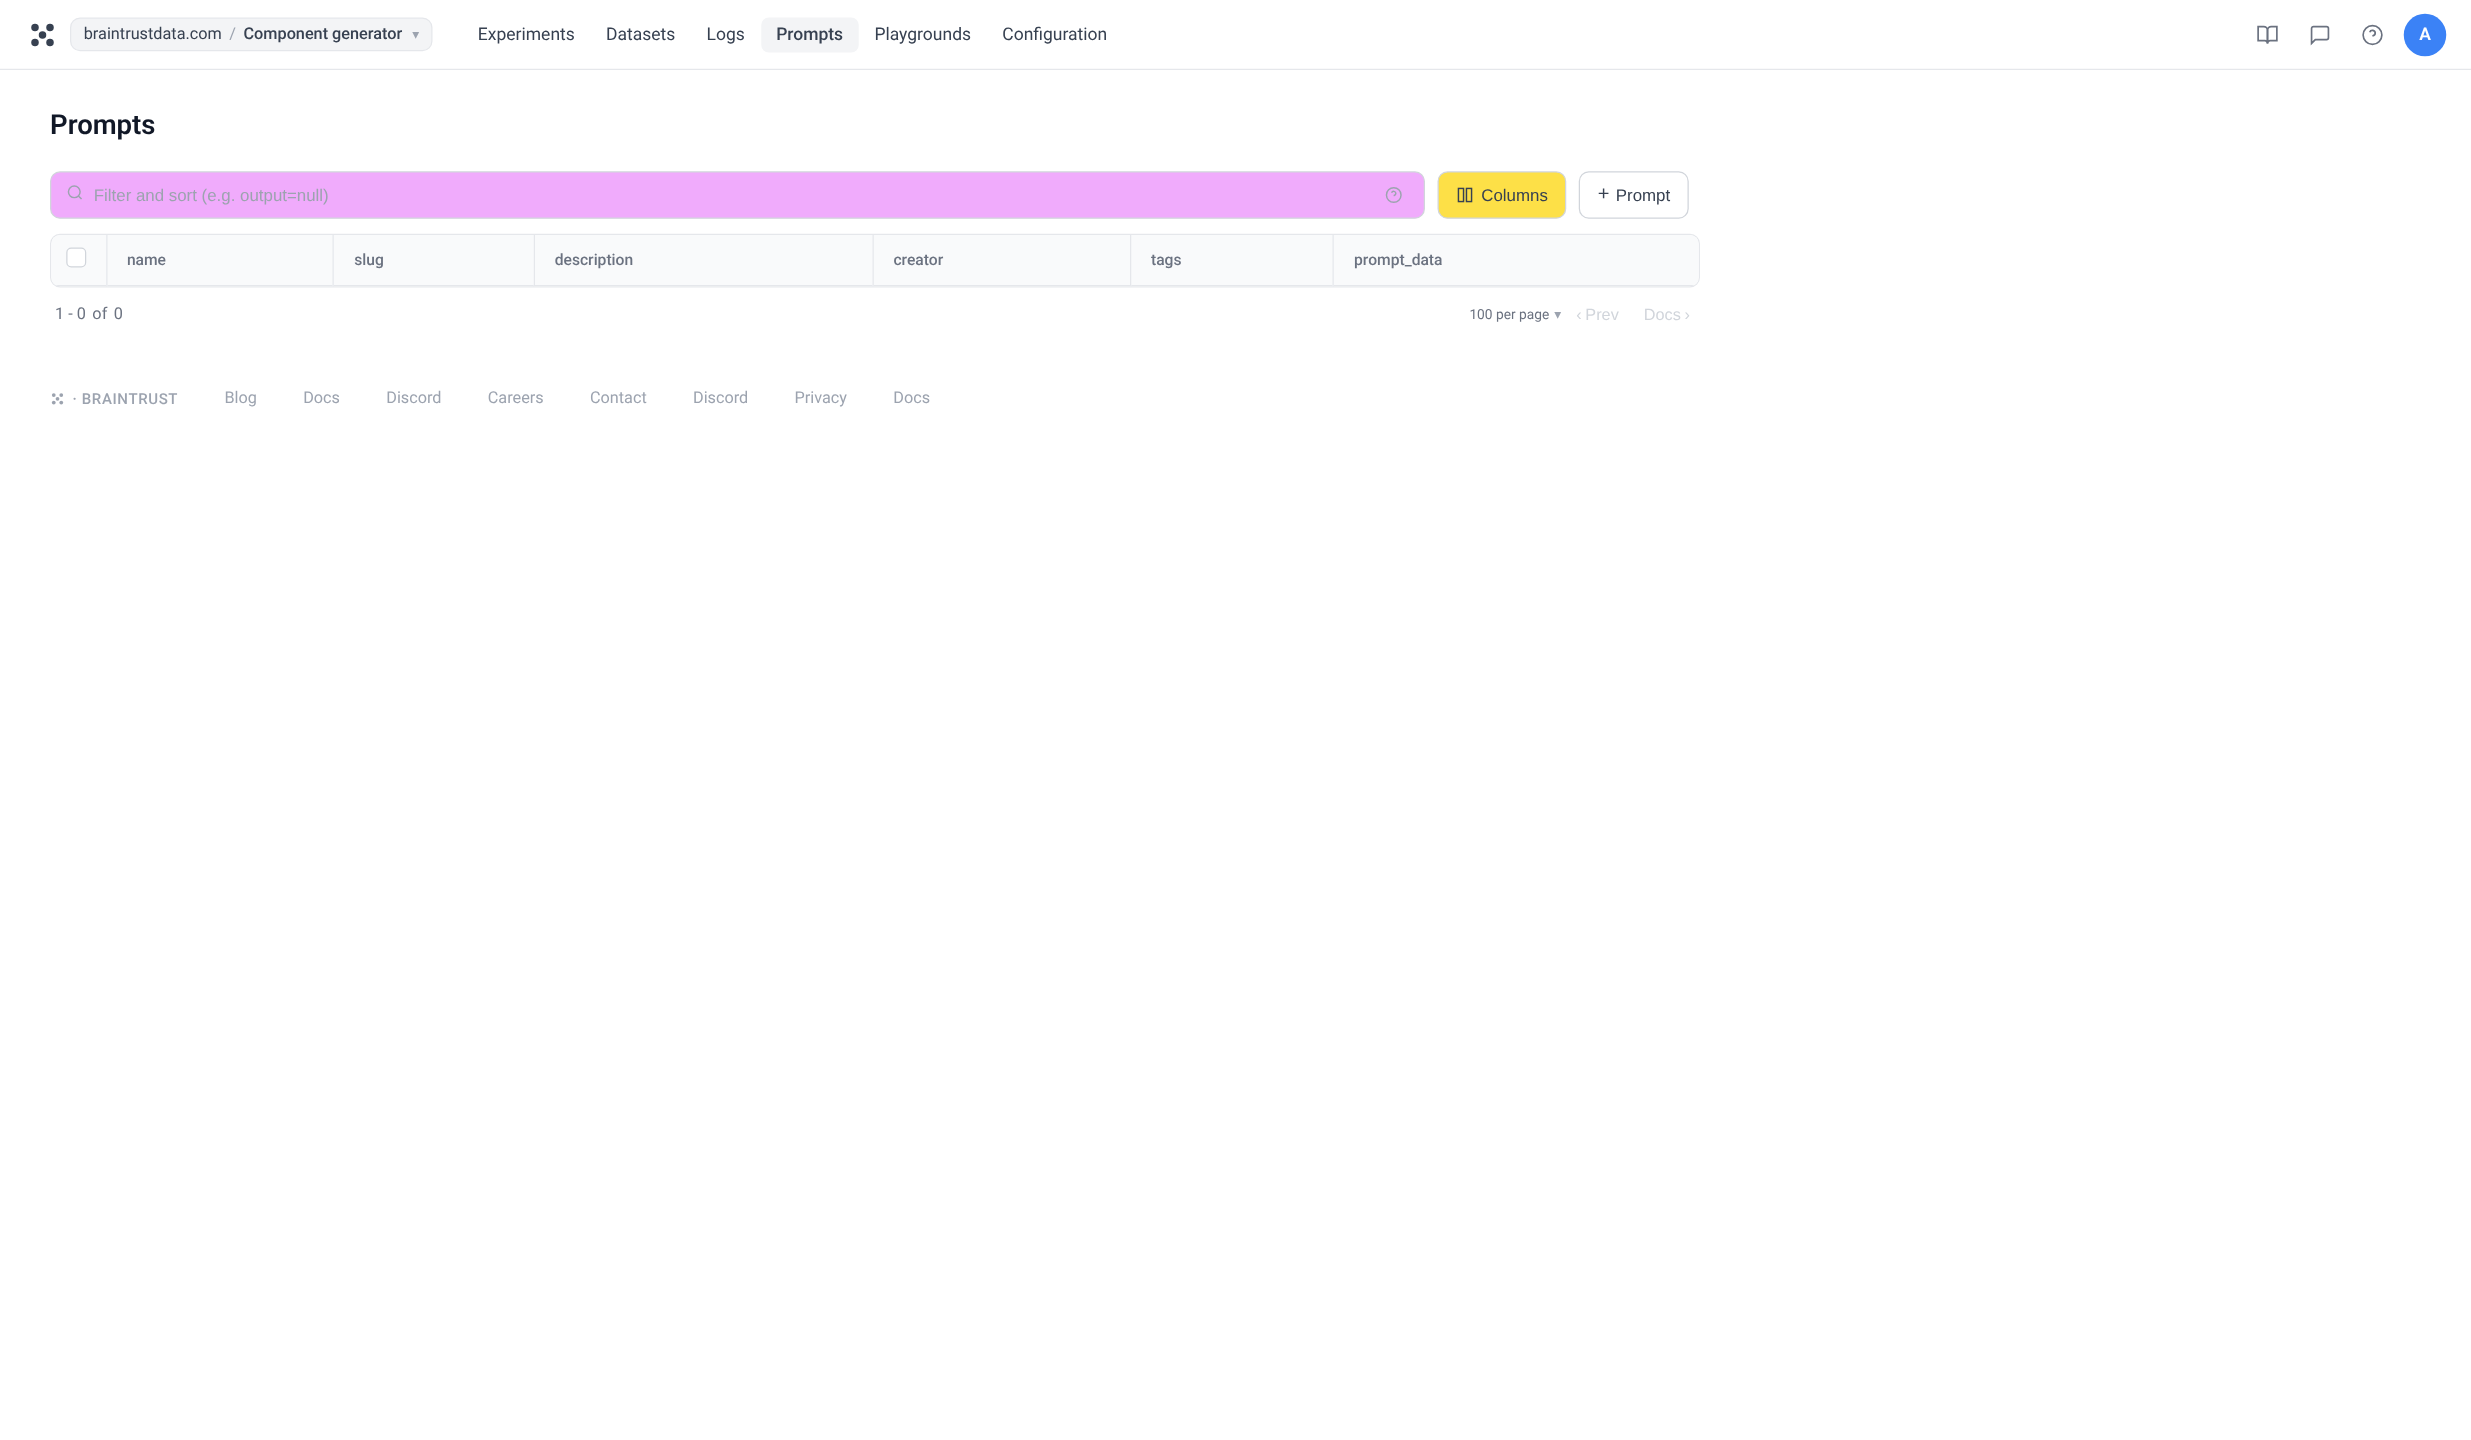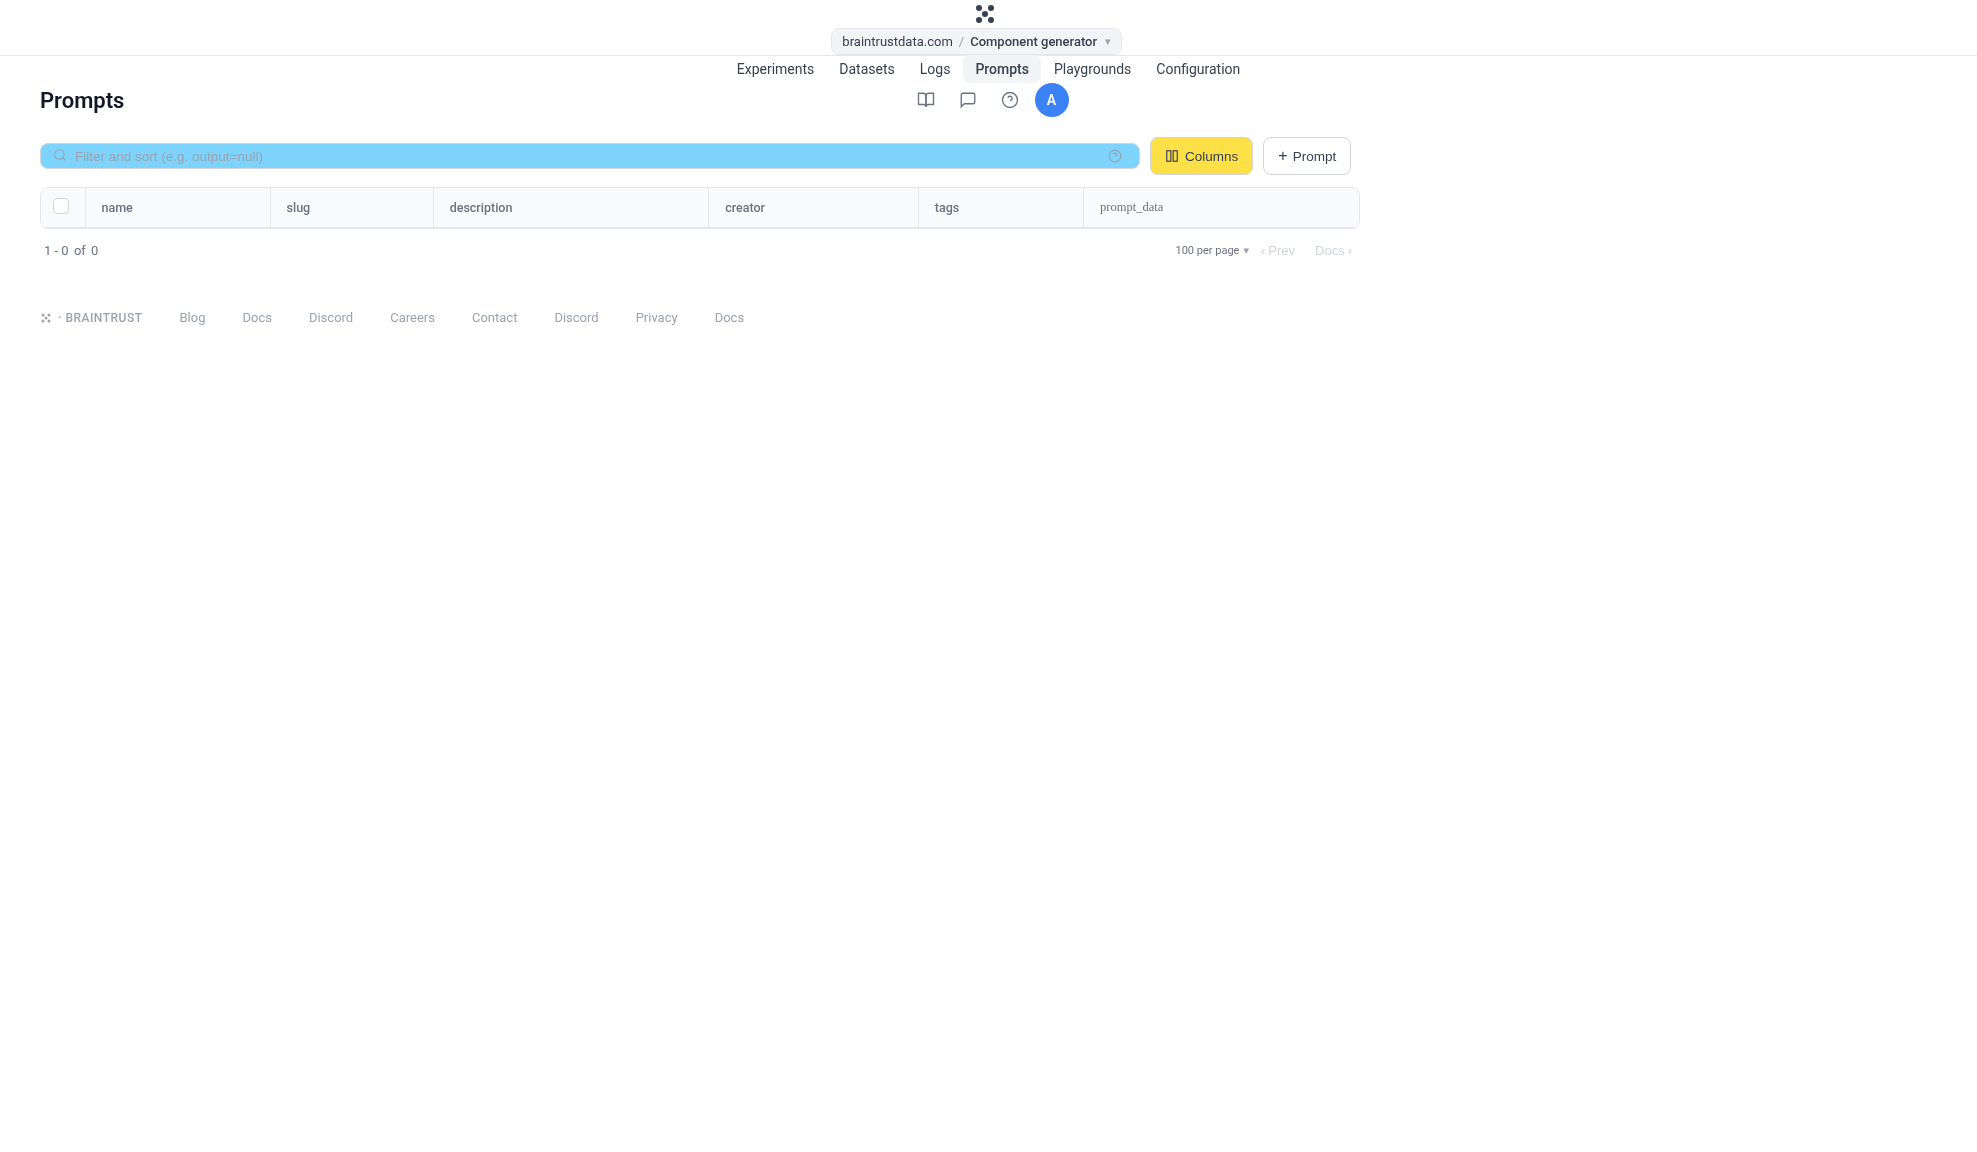--- a/index.html
+++ b/index.html
@@ -17,21 +17,20 @@
 
     
     .navbar {
       display: flex;
       align-items: center;
       height: 56px;
       padding: 0 20px;
       border-bottom: 1px solid #e5e7eb;
       background: #ffffff;
       gap: 0;
-      flex-direction: column;
     }
 
     .navbar-logo {
       display: flex;
       align-items: center;
       margin-right: 8px;
     }
 
     .logo-icon {
       width: 28px;
@@ -135,22 +134,22 @@
       margin-bottom: 12px;
     }
 
     .search-container {
       flex: 1;
       display: flex;
       align-items: center;
       border: 1px solid #d1d5db;
       border-radius: 8px;
       padding: 0 12px;
-      height: 26px;
-      background: #7dd3fc;
+      height: 38px;
+      background: #f0abfc;
       max-width: 1100px;
     }
 
     .search-icon {
       color: #9ca3af;
       margin-right: 8px;
       font-size: 14px;
     }
 
     .search-input {
@@ -227,21 +226,20 @@
       padding: 10px 16px;
       text-align: left;
       font-size: 12.5px;
       font-weight: 500;
       color: #6b7280;
       border-right: 1px solid #e5e7eb;
     }
 
     th:last-child {
       border-right: none;
-      font-family: Liberation Serif, serif;
     }
 
     th.checkbox-col {
       width: 44px;
       padding: 10px 12px;
     }
 
     .table-checkbox {
       width: 16px;
       height: 16px;

